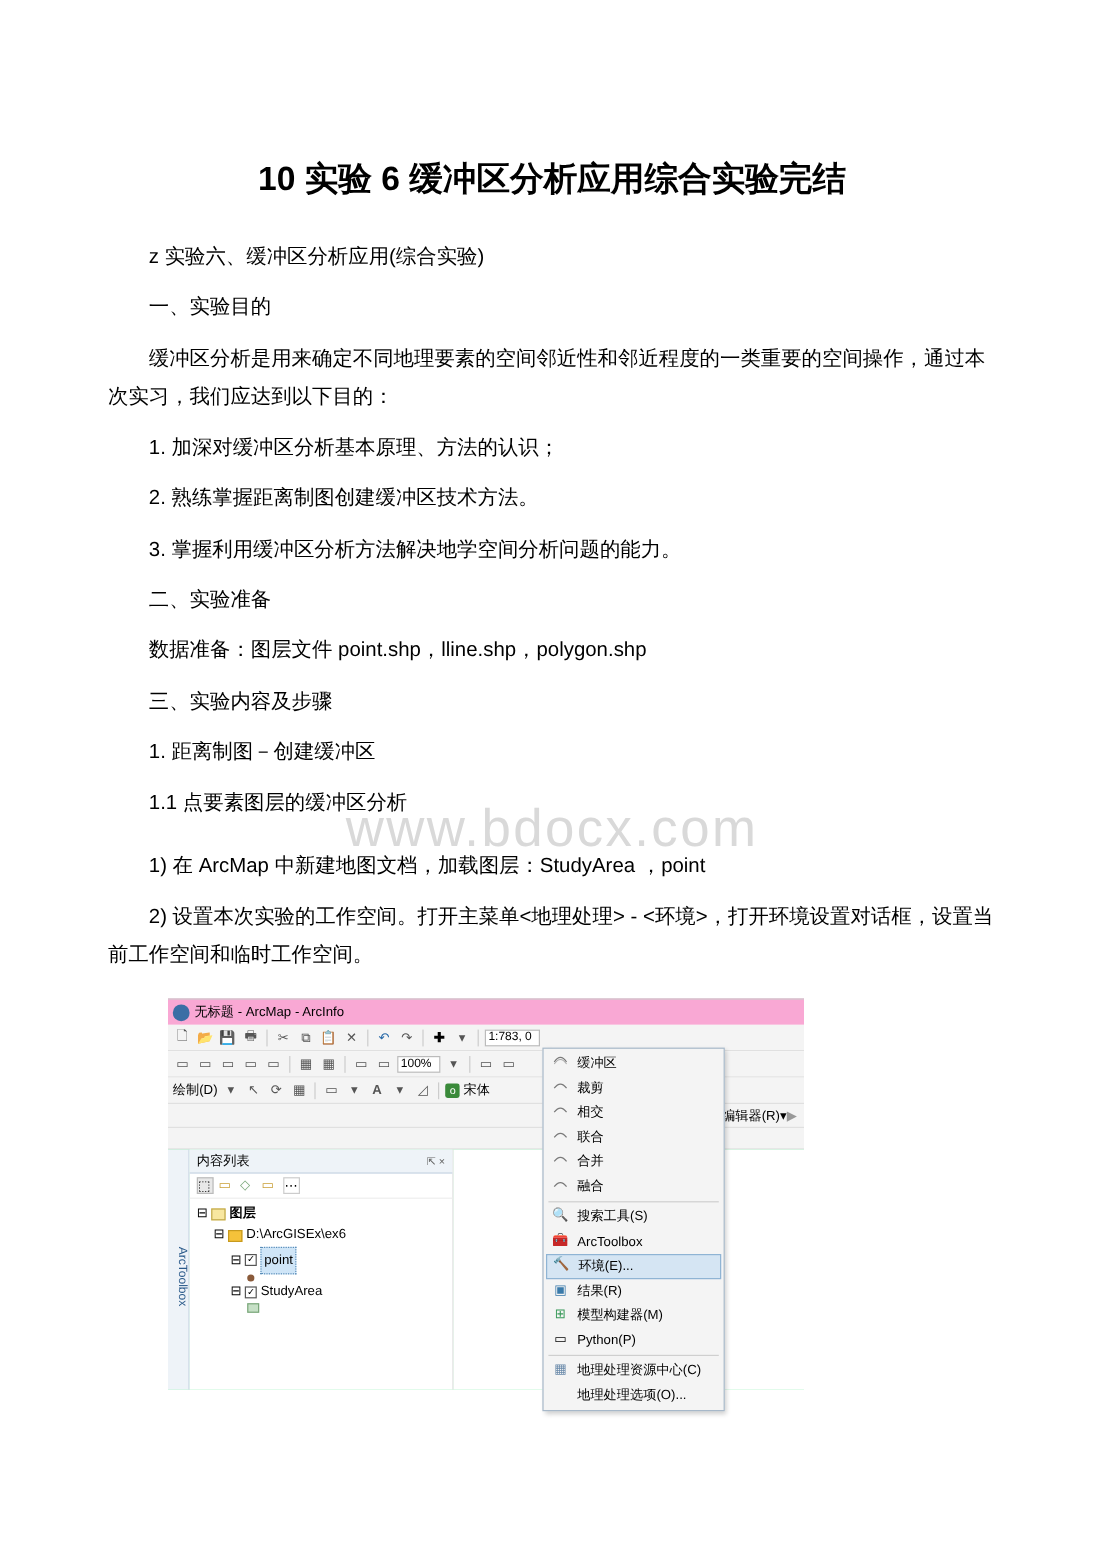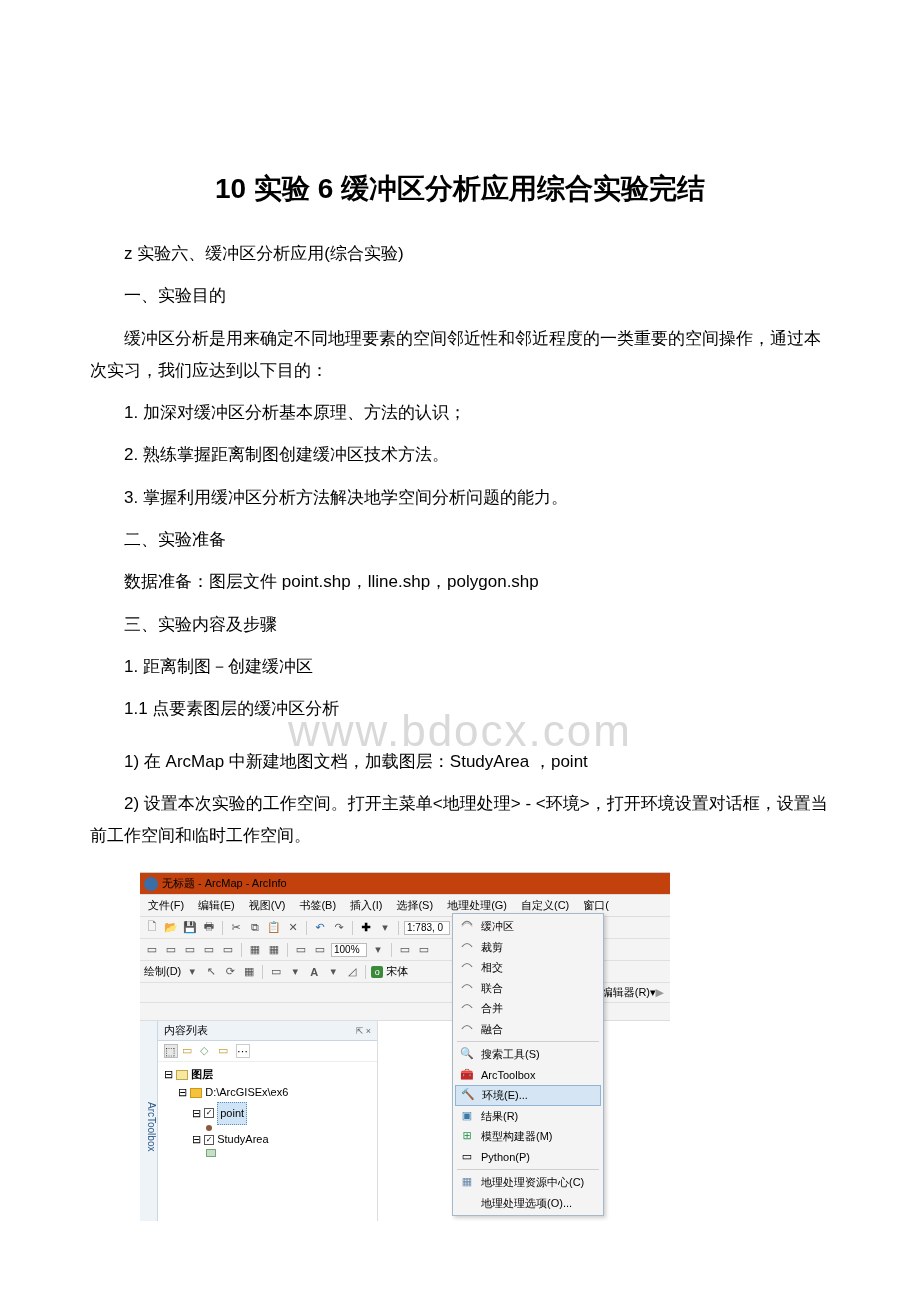--- a/index.html
+++ b/index.html
@@ -8,21 +8,20 @@
     background: #fff;
     font-family: "Microsoft YaHei", SimSun, sans-serif;
     color: #000;
     padding: 130px 90px 40px 90px;
   }
   h1.title {
     font-size: 28px;
     font-weight: bold;
     text-align: center;
     margin-bottom: 30px;
-    margin-top: 40px;
   }
   p.para {
     font-size: 17px;
     line-height: 1.9;
     margin: 10px 0;
     text-indent: 2em;
   }
   p.bold {
     font-weight: normal;
   }
@@ -54,21 +53,21 @@
     color: #000;
     position: relative;
     background: #fff;
   }
   .titlebar {
     height: 22px;
     display: flex;
     align-items: center;
     padding: 0 4px;
     gap: 4px;
-    background: #c2410c;
+    background: #f9a8d4;
     border-top: 1px solid #ccc;
   }
   .appicon {
     width: 14px; height: 14px;
     background: #3b6ea5;
     border-radius: 7px;
     display: inline-block;
   }
   .menubar {
     display: flex;
@@ -231,31 +230,20 @@
 
 <p class="para">2) 设置本次实验的工作空间。打开主菜单&lt;地理处理&gt; - &lt;环境&gt;，打开环境设置对话框，设置当前工作空间和临时工作空间。</p>
 
 <div class="shot">
 
   <div class="titlebar">
     <span class="appicon"></span>
     <span>无标题 - ArcMap - ArcInfo</span>
   </div>
 
-  <div class="menubar">
-    <span>文件(F)</span>
-    <span>编辑(E)</span>
-    <span>视图(V)</span>
-    <span>书签(B)</span>
-    <span>插入(I)</span>
-    <span>选择(S)</span>
-    <span>地理处理(G)</span>
-    <span>自定义(C)</span>
-    <span>窗口(</span>
-  </div>
 
   <div class="tbar">
     <span class="glyph">🗋</span>
     <span class="glyph" style="color:#caa13a;">📂</span>
     <span class="glyph" style="color:#2a5a9a;">💾</span>
     <span class="glyph">🖶</span>
     <span class="sep"></span>
     <span class="glyph">✂</span>
     <span class="glyph">⧉</span>
     <span class="glyph">📋</span>

